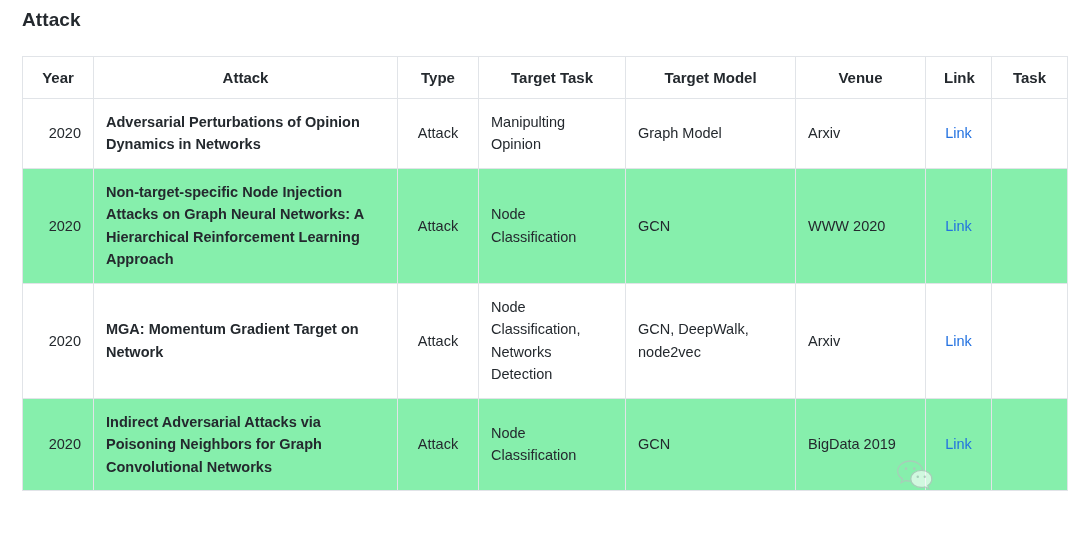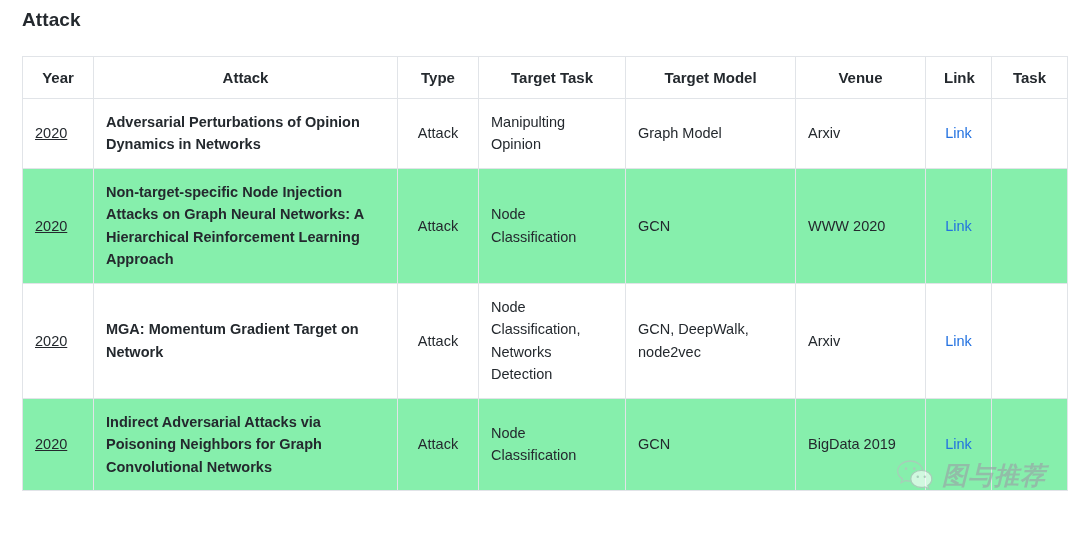--- a/index.html
+++ b/index.html
@@ -60,21 +60,21 @@
   table.papers tbody tr.odd > td { background: #ffffff; }
   table.papers tbody tr.even > td { background: #86efac; }
 
   table.papers tbody td {
     font-size: 14.5px;
     color: #24292e;
     padding: 12px 12px;
     line-height: 1.55;
   }
 
-  td.c-year   { text-align: left; font-size: 15px; text-decoration: underline; }
+  td.c-year   { text-align: right; font-size: 15px; }
   td.c-title  { font-weight: bold; text-align: left; }
   td.c-type   { text-align: center; }
   td.c-task,
   td.c-model,
   td.c-venue  { text-align: left; }
   td.c-link,
   td.c-code   { text-align: center; }
 
   .link-a {
     color: #2372e0;
@@ -200,14 +200,13 @@
   <svg class="wm-logo" viewBox="0 0 48 40" aria-hidden="true">
     <g fill="none" stroke="#b9bcc0" stroke-width="1.6">
       <path d="M18.2 3.2C9.9 3.2 3.2 8.6 3.2 15.3c0 3.8 2.2 7.2 5.6 9.4l-1.5 4.6 5.3-2.7c1.8.5 3.7.8 5.6.8 8.3 0 15-5.4 15-12.1S26.5 3.2 18.2 3.2z"></path>
       <path d="M31.6 14.4c-7 0-12.7 4.6-12.7 10.3 0 5.7 5.7 10.3 12.7 10.3 1.6 0 3.1-.2 4.5-.7l4.6 2.4-1.3-4c2.9-1.9 4.8-4.8 4.8-8C44.2 19 38.6 14.4 31.6 14.4z" fill="#ffffff"></path>
     </g>
     <circle cx="13.2" cy="12.4" r="1.7" fill="#b9bcc0"></circle>
     <circle cx="23.2" cy="12.4" r="1.7" fill="#b9bcc0"></circle>
     <circle cx="27.3" cy="22.2" r="1.5" fill="#b9bcc0"></circle>
     <circle cx="35.8" cy="22.2" r="1.5" fill="#b9bcc0"></circle>
   </svg>
-  <span class="wm-text">图与推荐</span>
 </div>
 
 </body></html>

